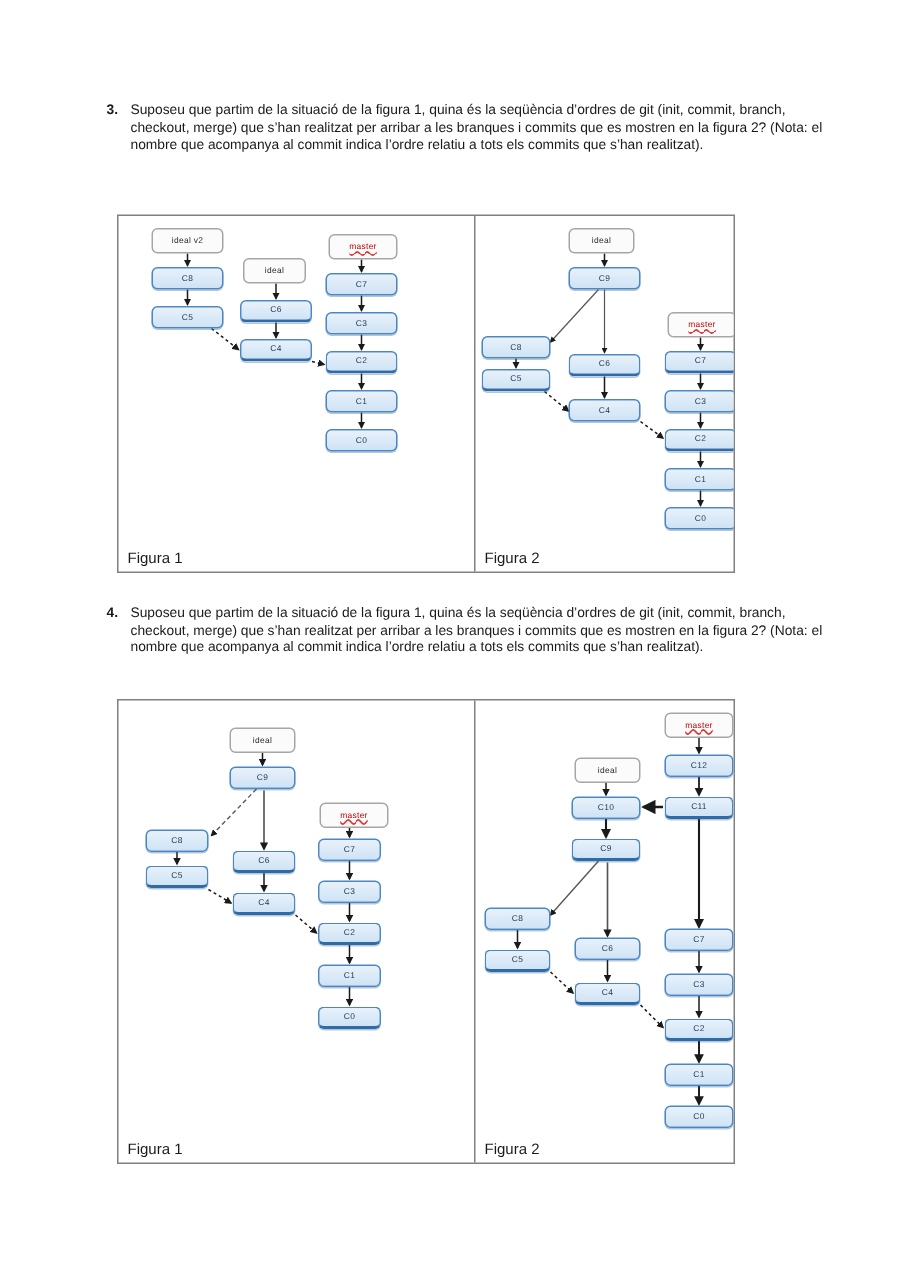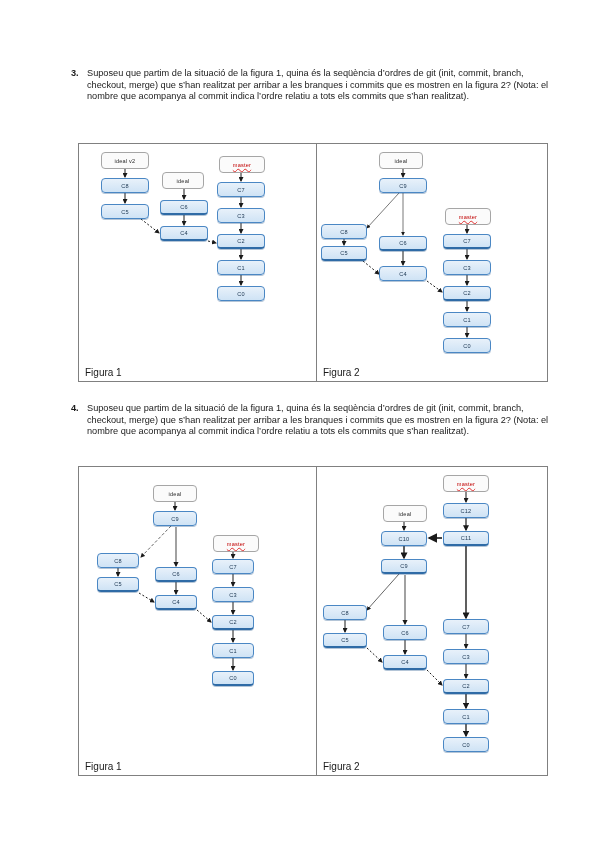--- a/index.html
+++ b/index.html
@@ -45,21 +45,21 @@
     line-height: 11.6px;
     color: #1a1a1a;
     text-align: left;
     width: 462px;
   }
 
   
   .fig-table {
     position: absolute;
     left: 78px;
-    width: 470px;
+    width: 412px;
     border: 1px solid #808080;
     box-sizing: border-box;
     display: flex;
     background: #ffffff;
   }
   .fig-cell {
     position: relative;
     box-sizing: border-box;
     overflow: hidden;
   }

